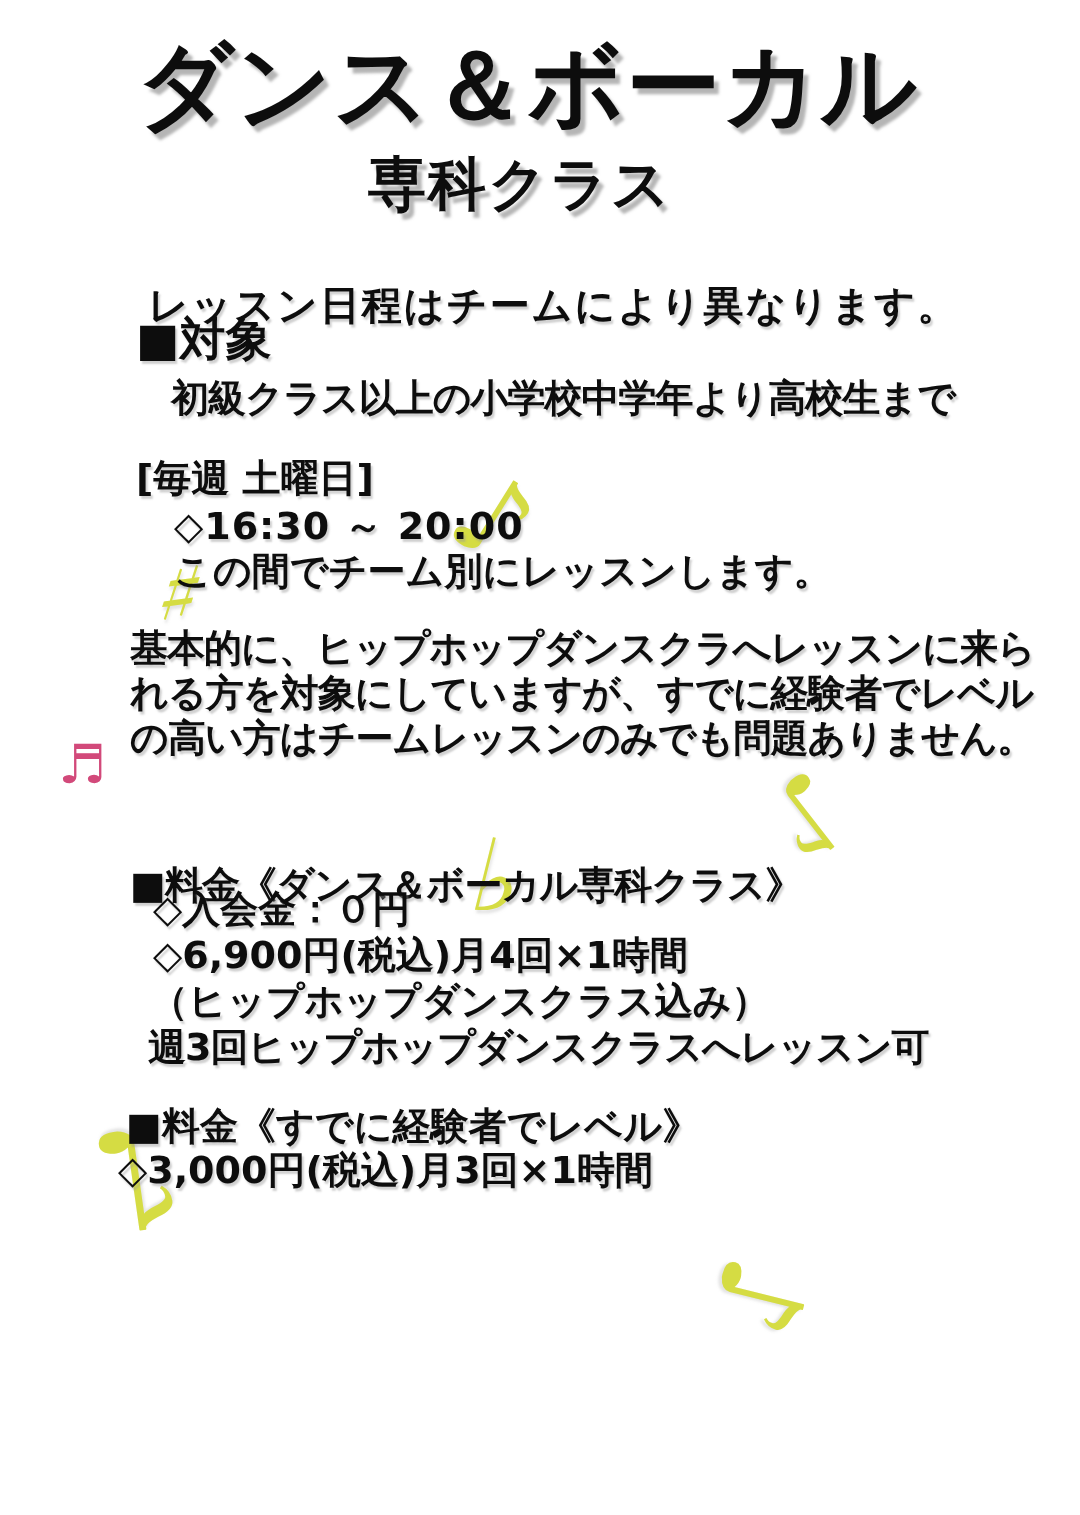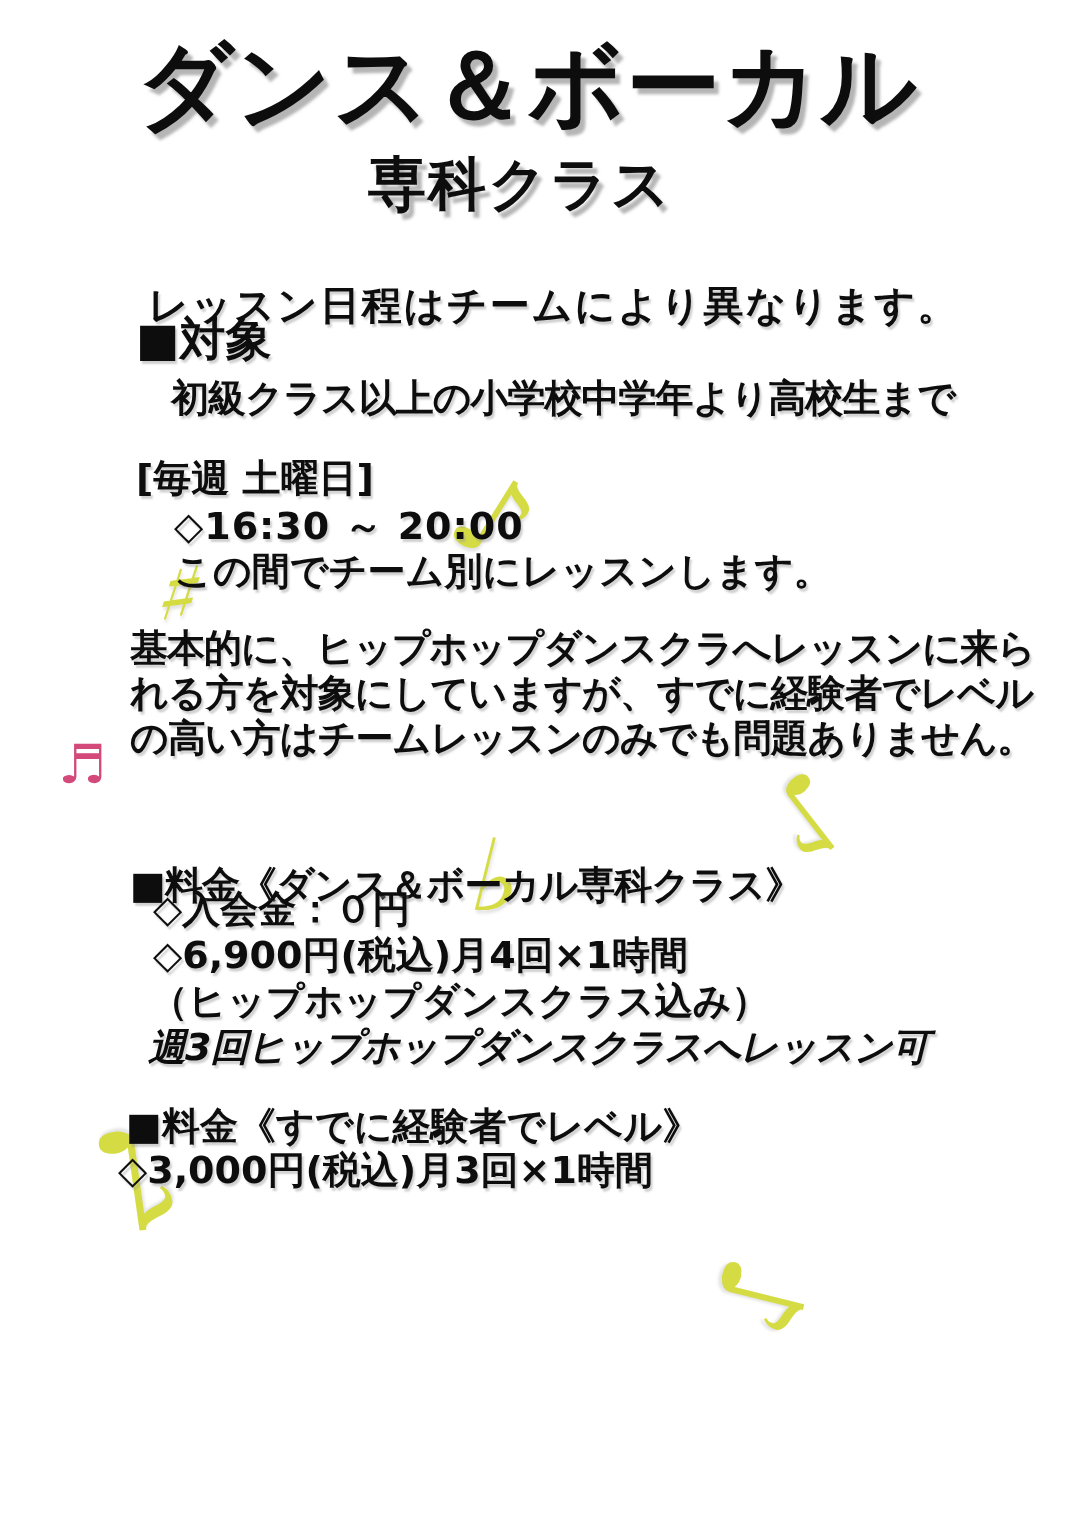--- a/index.html
+++ b/index.html
@@ -32,21 +32,21 @@
   .target-head  {left:136px;top:313px;font-size:46px;}
   .target-body  {left:171px;top:376px;font-size:38px;letter-spacing:-1px;}
   .sched-head   {left:136px;top:456px;font-size:38px;}
   .sched-time   {left:174px;top:504px;font-size:38px;letter-spacing:1px;}
   .sched-note   {left:174px;top:549px;font-size:38px;}
   .about-block  {left:130px;top:626px;font-size:38px;letter-spacing:-1px;line-height:45px;}
   .p1-head      {left:130px;top:863px;font-size:38px;letter-spacing:-1px;}
   .p1-l0        {left:153px;top:887px;font-size:38px;text-align:right;}
   .p1-l1        {left:153px;top:933px;font-size:38px;}
   .p1-l2        {left:150px;top:979px;font-size:38px;}
-  .p1-l3        {left:148px;top:1025px;font-size:38px;letter-spacing:-1px;font-style:italic;}
+  .p1-l3        {left:148px;top:1025px;font-size:38px;letter-spacing:-1px;}
   .p2-head      {left:126px;top:1104px;font-size:38px;}
   .p2-l0        {left:118px;top:1148px;font-size:38px;}
   
   .deco{
     position:absolute;
     z-index:1;
     font-weight:bold;
     line-height:1;
     text-shadow:2px 3px 3px rgba(175,175,175,0.35);
   }

